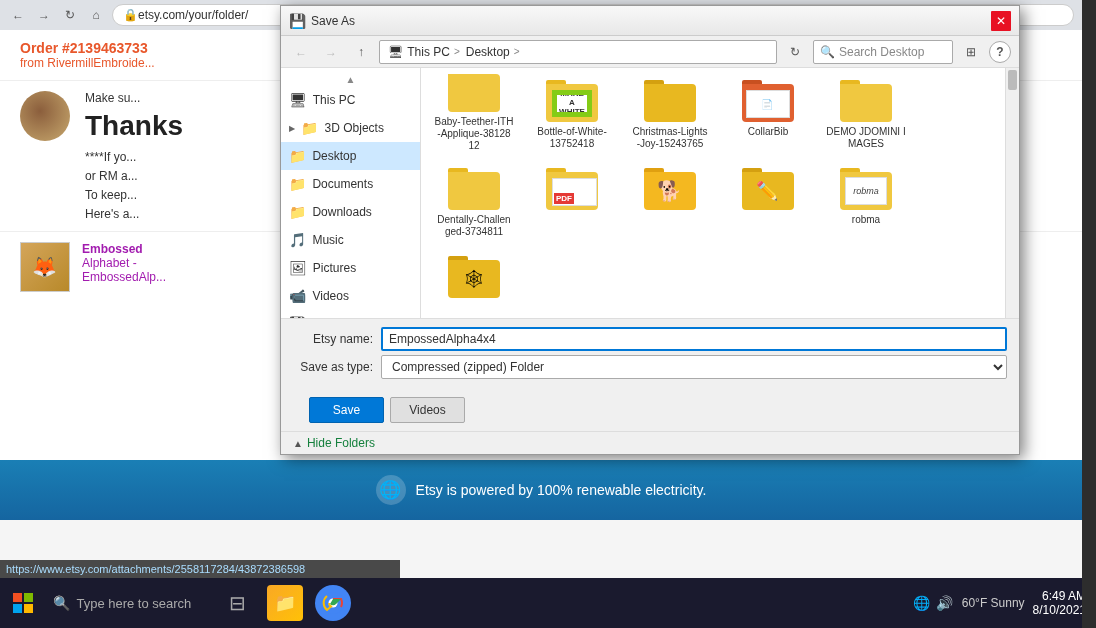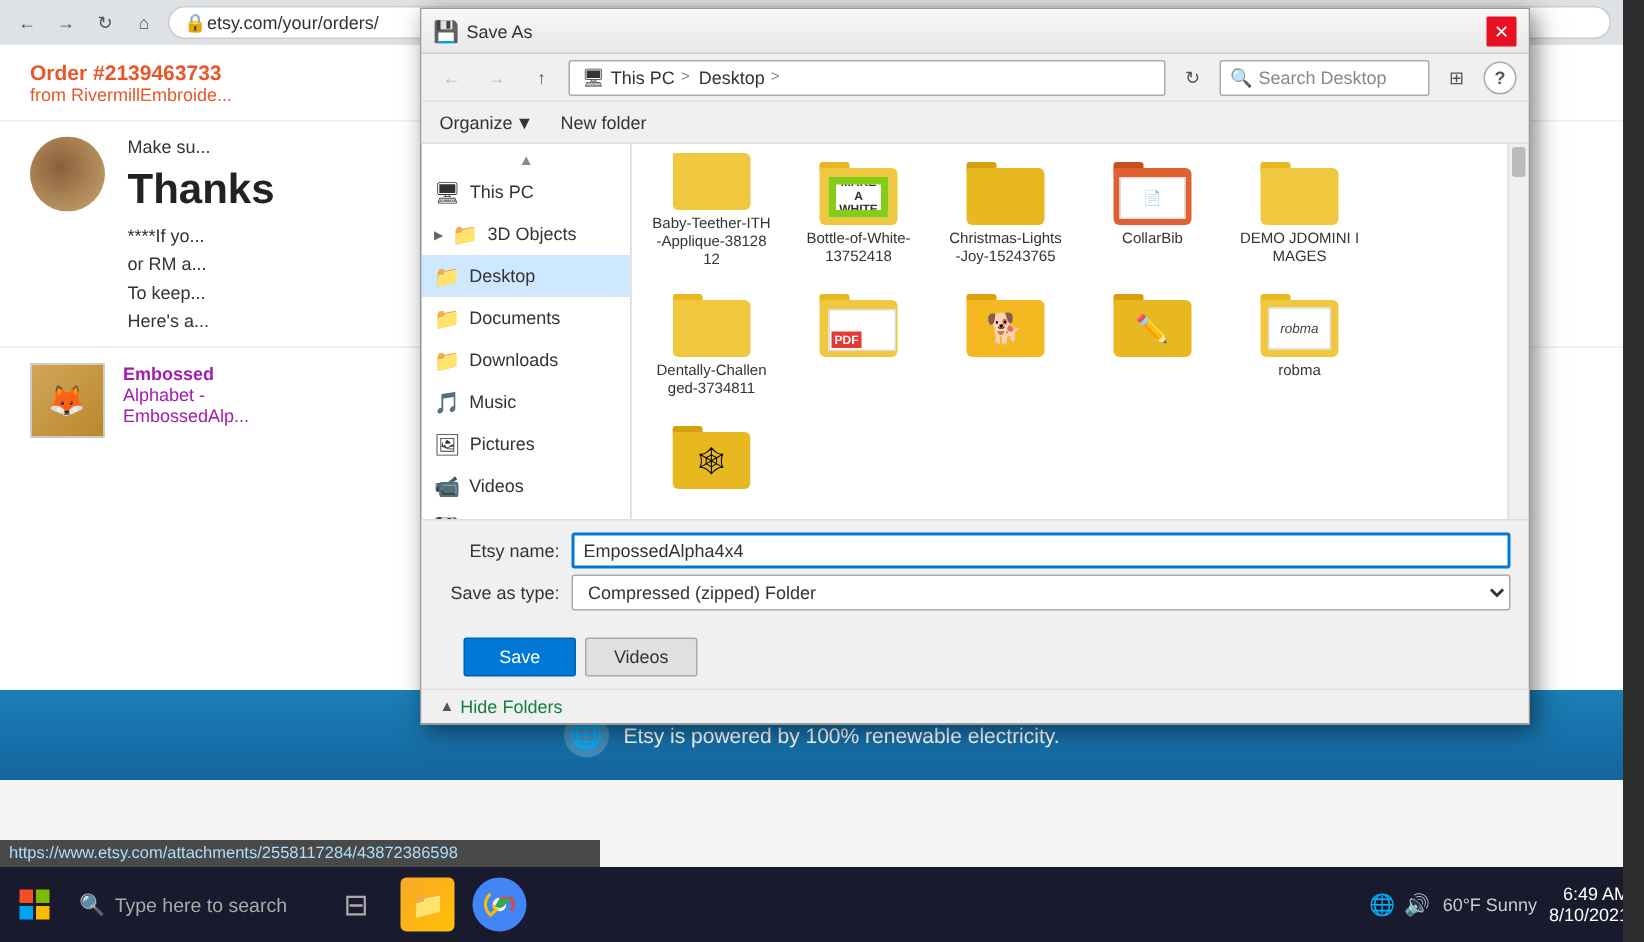--- a/index.html
+++ b/index.html
@@ -592,21 +592,21 @@
 
 <div class="browser-bg">
 
   <div class="browser-chrome">
     <button class="nav-btn">←</button>
     <button class="nav-btn">→</button>
     <button class="nav-btn">↻</button>
     <button class="nav-btn">⌂</button>
     <div class="address-bar">
       <span style="color:#aaa;font-size:12px;">🔒</span>
-      <span>etsy.com/your/orders/</span>
+      <span>etsy.com/your/folder/</span>
     </div>
   </div>
 
   <div class="etsy-content">
     <div class="etsy-order-header">
       <div class="etsy-order-title">Order #2139463733</div>
       <div class="etsy-order-subtitle">from RivermillEmbroide...</div>
     </div>
     <div class="etsy-body">
       <div class="etsy-avatar">
@@ -668,27 +668,20 @@
 
     <div class="dialog-search-box">
       <span>🔍</span>
       <span>Search Desktop</span>
     </div>
 
     <button class="dialog-view-btn">⊞</button>
     <div class="dialog-help-btn">?</div>
   </div>
 
-  <div class="dialog-toolbar2">
-    <button class="dialog-organize-btn">
-      <span>Organize</span>
-      <span>▼</span>
-    </button>
-    <button class="dialog-newfolder-btn">New folder</button>
-  </div>
 
   <div class="dialog-body">
 
     <div class="dialog-nav-panel">
 
       <div style="height:14px; display:flex; align-items:center; justify-content:center; color:#888; font-size:10px; cursor:pointer;">▲</div>
 
       <div class="nav-item">
         <span class="nav-item-icon">🖥</span>
         <span>This PC</span>

